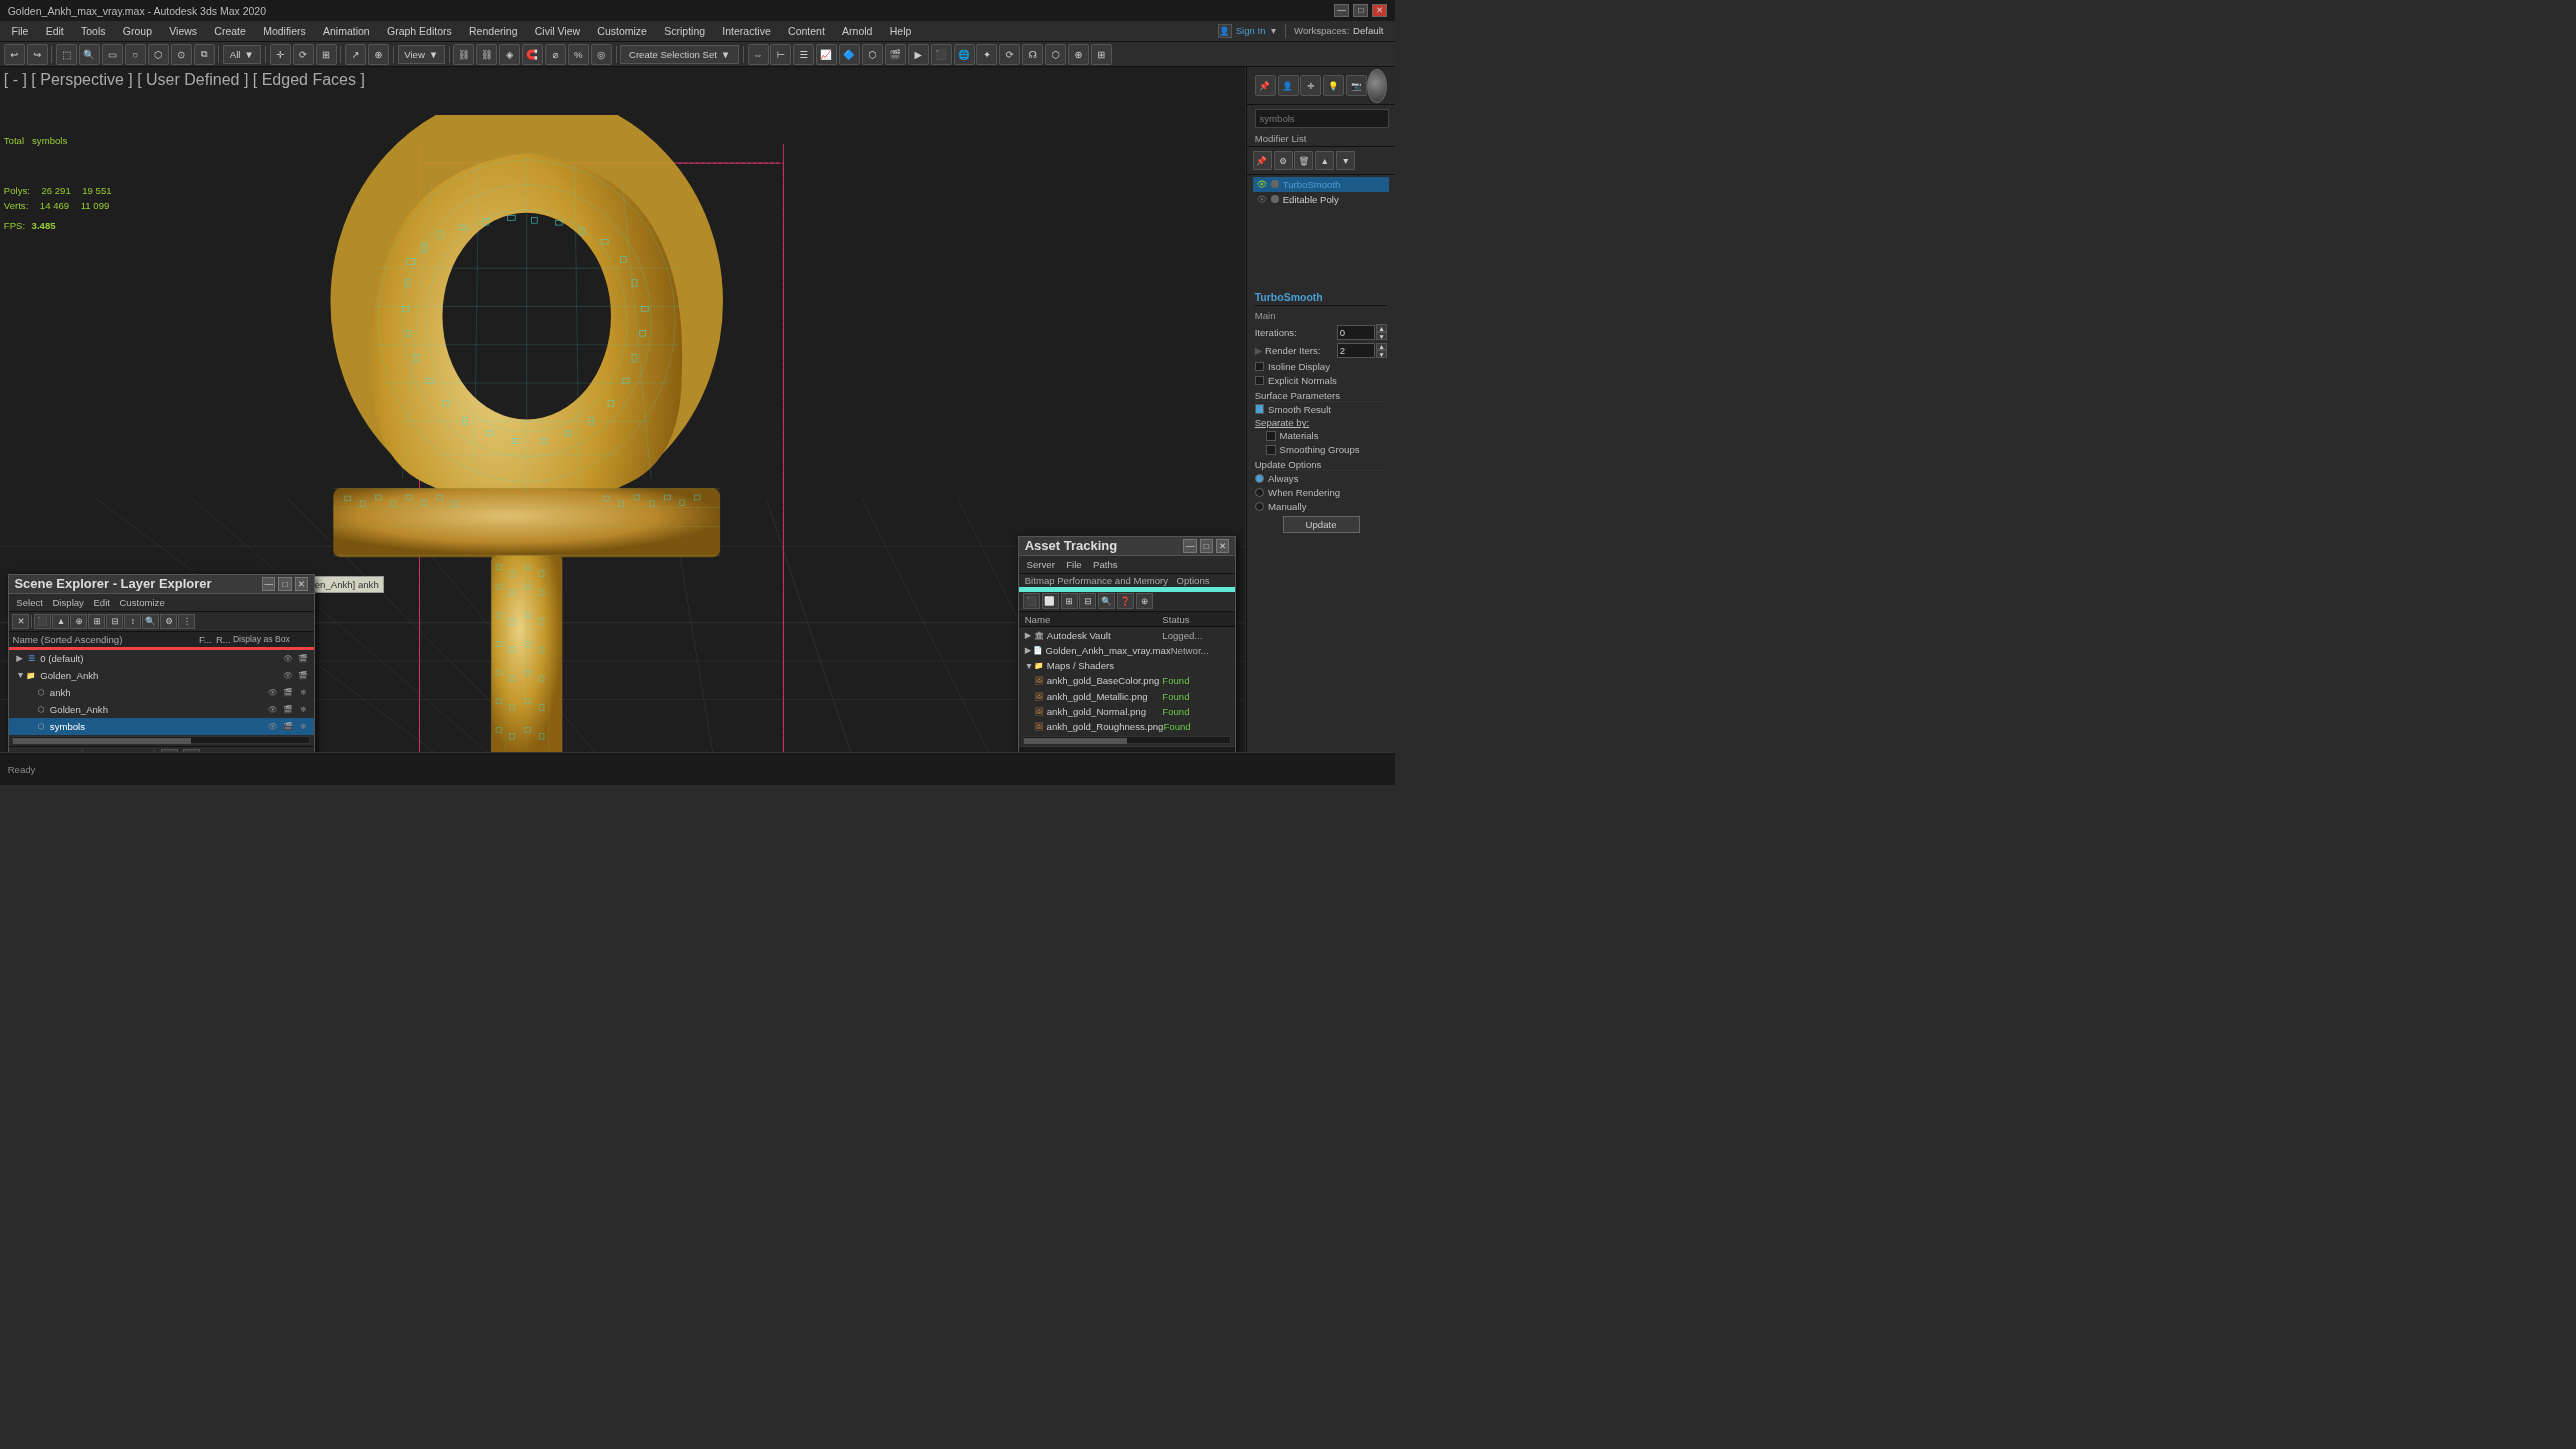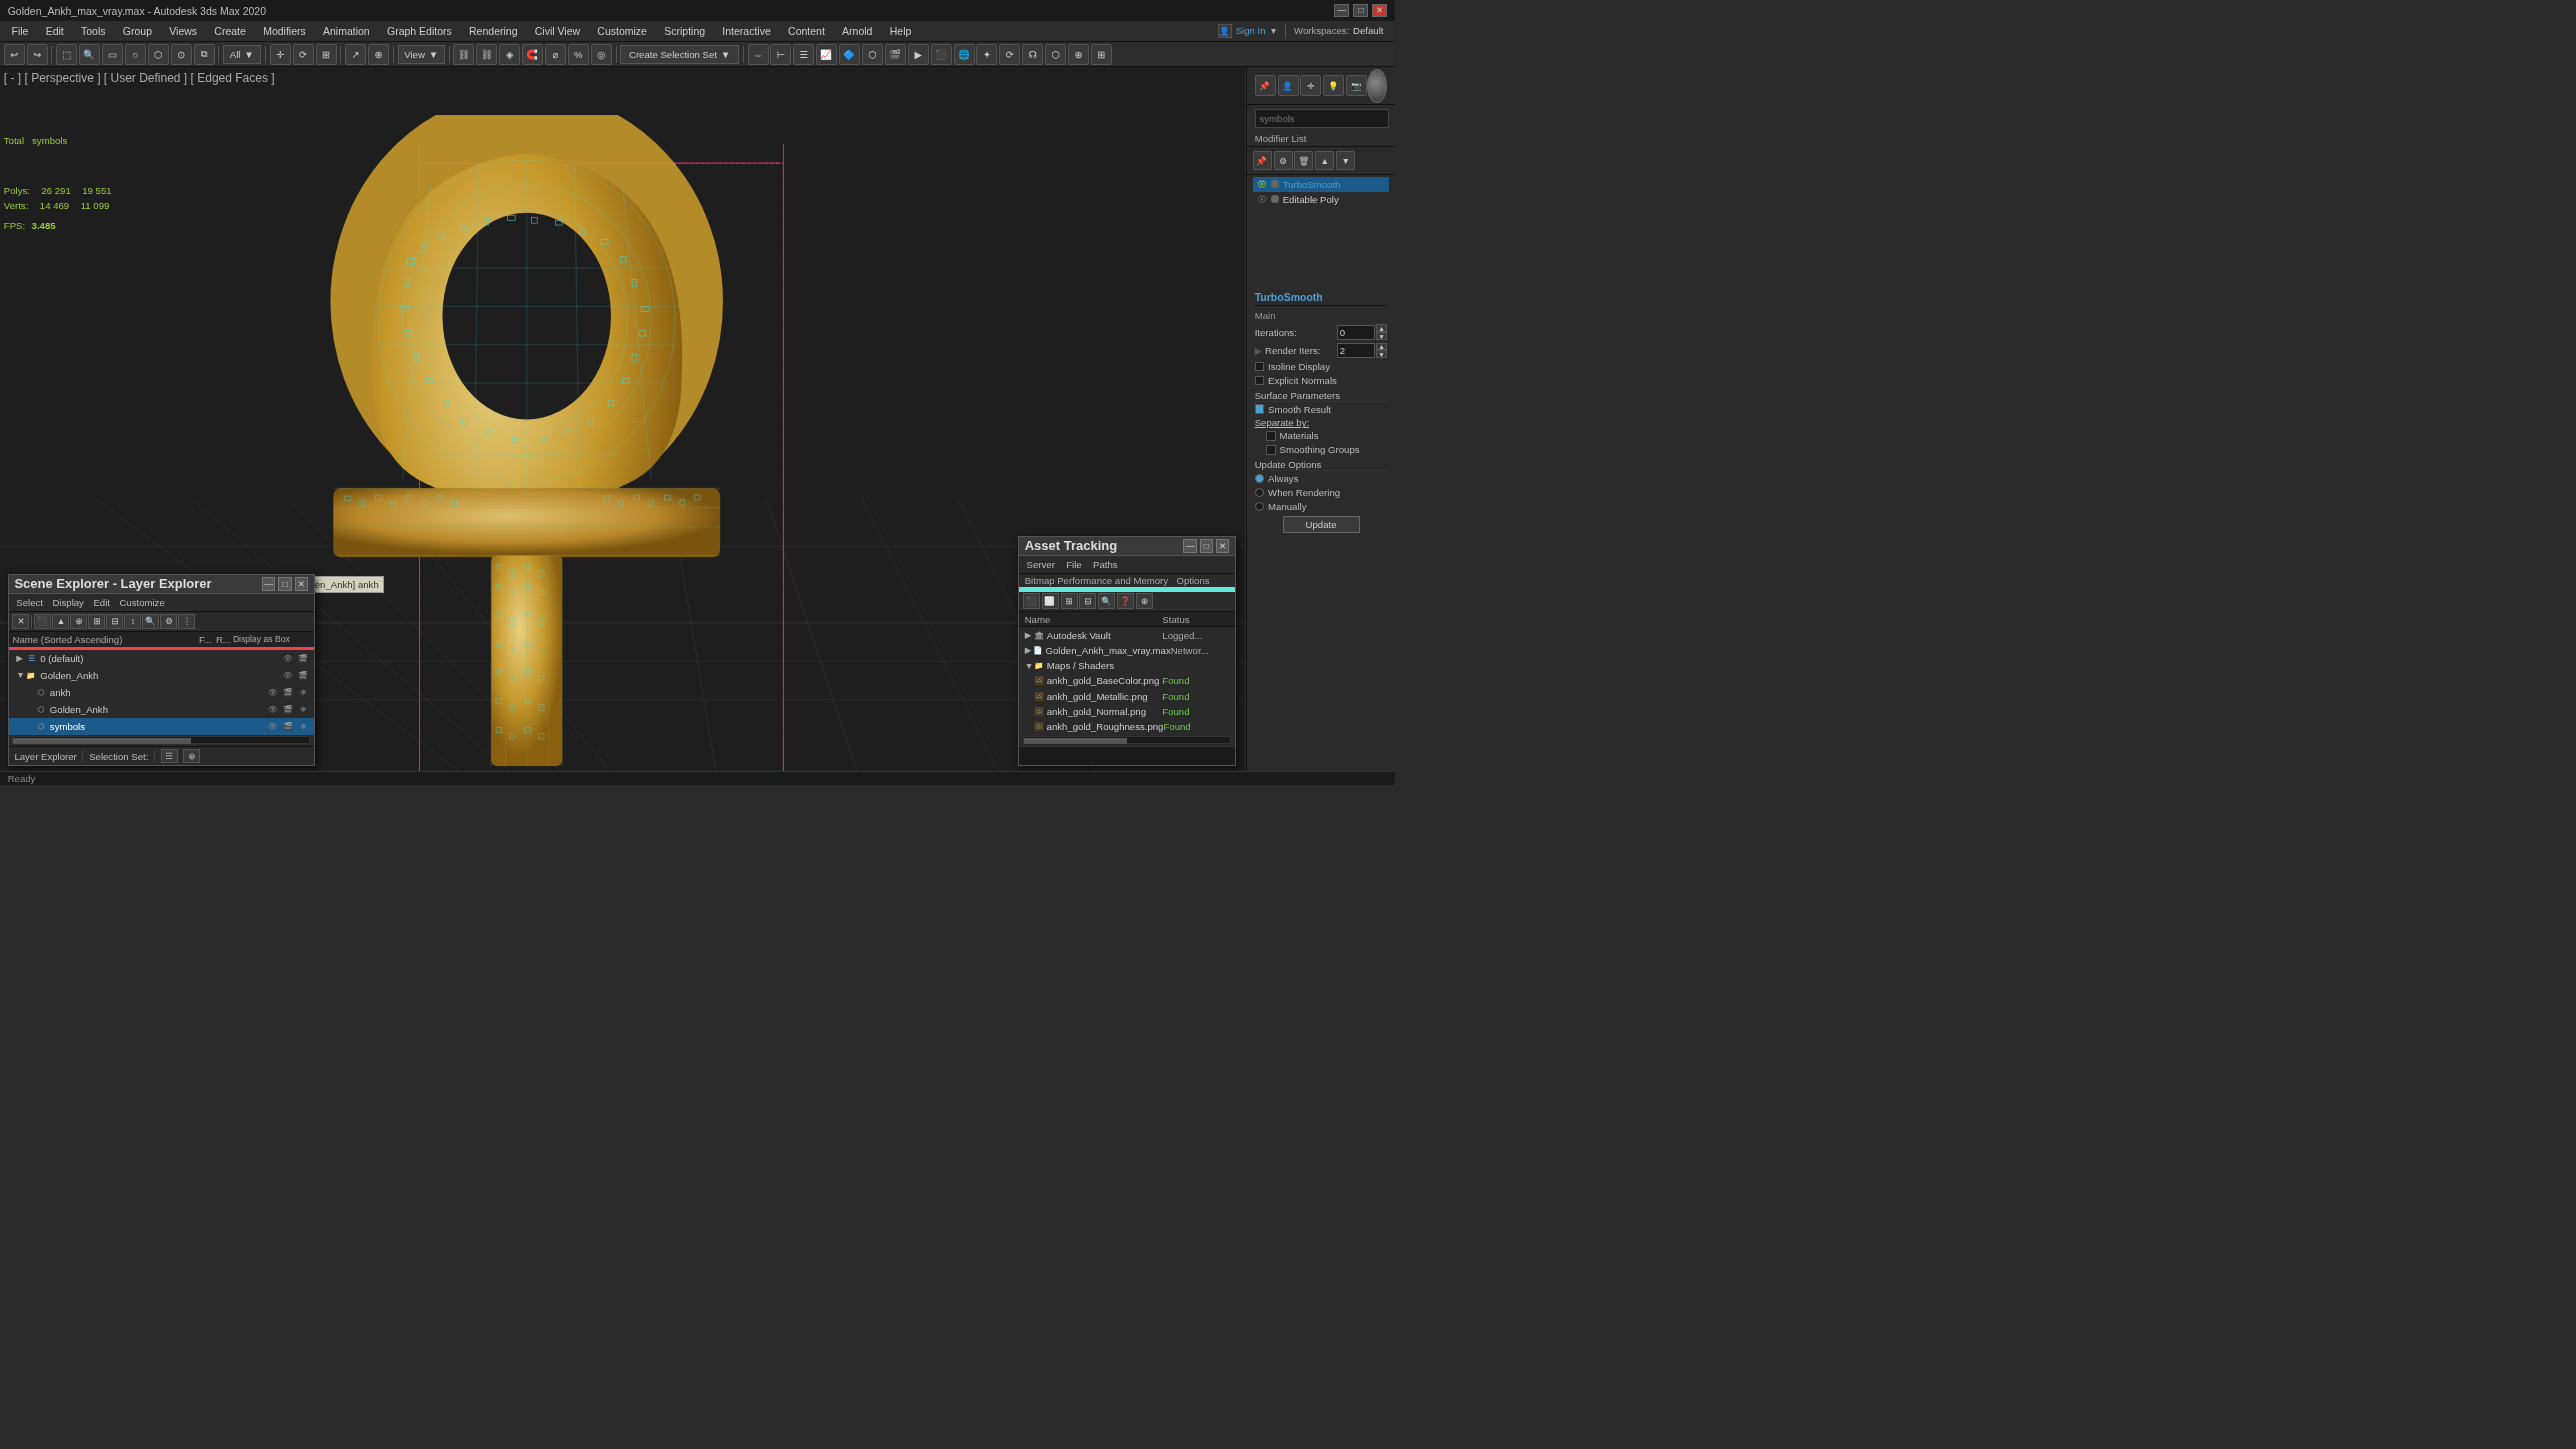--- a/index.html
+++ b/index.html
@@ -116,21 +116,21 @@
       width: 1245px;
       bottom: 0;
       background: #1e1e1e;
       overflow: hidden;
     }
     #viewport-label {
       position: absolute;
       top: 3.8px;
       left: 3.8px;
       color: #aaa;
-      font-size: 12px;
+      font-size: 16px;
     }
     
     .grid-svg {
       position: absolute;
       top: 0; left: 0;
       width: 100%; height: 100%;
     }
 
     
     #ankh-container {
@@ -478,21 +478,21 @@
       background: #1a1a1a;
       border-top: 1px solid #333;
     }
 
     
     #bottombar {
       position: absolute;
       bottom: 0;
       left: 0;
       right: 0;
-      height: 14px;
+      height: 33px;
       background: #1a1a1a;
       border-top: 1px solid #333;
       display: flex;
       align-items: center;
       padding: 0 7.7px;
       font-size: 9.6px;
       color: #aaa;
     }
   </style>
 </head>

